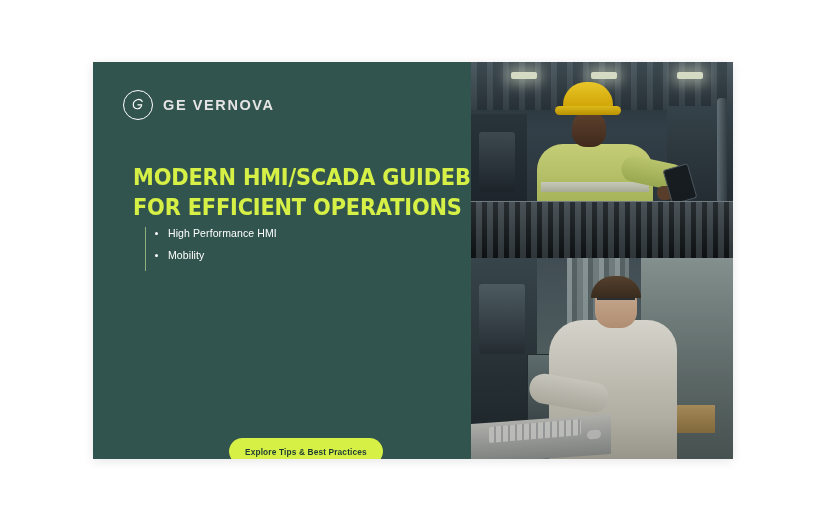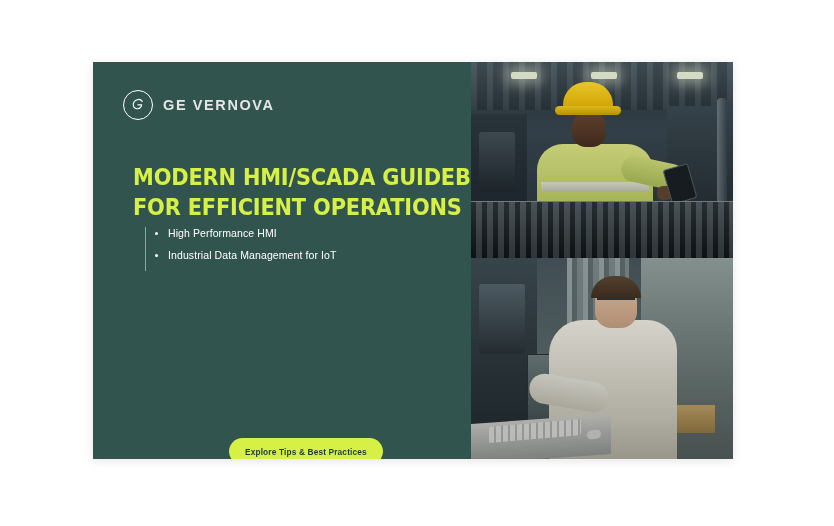--- a/index.html
+++ b/index.html
@@ -345,21 +345,21 @@
         <span class="logo-text">GE VERNOVA</span>
       </div>
 
       <div class="headline">
         <span class="line">MODERN HMI/SCADA GUIDEBOOK</span>
         <span class="line">FOR EFFICIENT OPERATIONS</span>
       </div>
 
       <ul class="bullets">
         <li>High Performance HMI</li>
-        <li>Industrial Data Management for IoT</li>
+        <li>Mobility</li>
       </ul>
 
       <button class="cta">Explore Tips &amp; Best Practices</button>
     </div>
 
     <div class="right">
 
       <div class="photo photo-top">
         <div class="p1-bg"></div>
         <div class="p1-ceil"></div>

